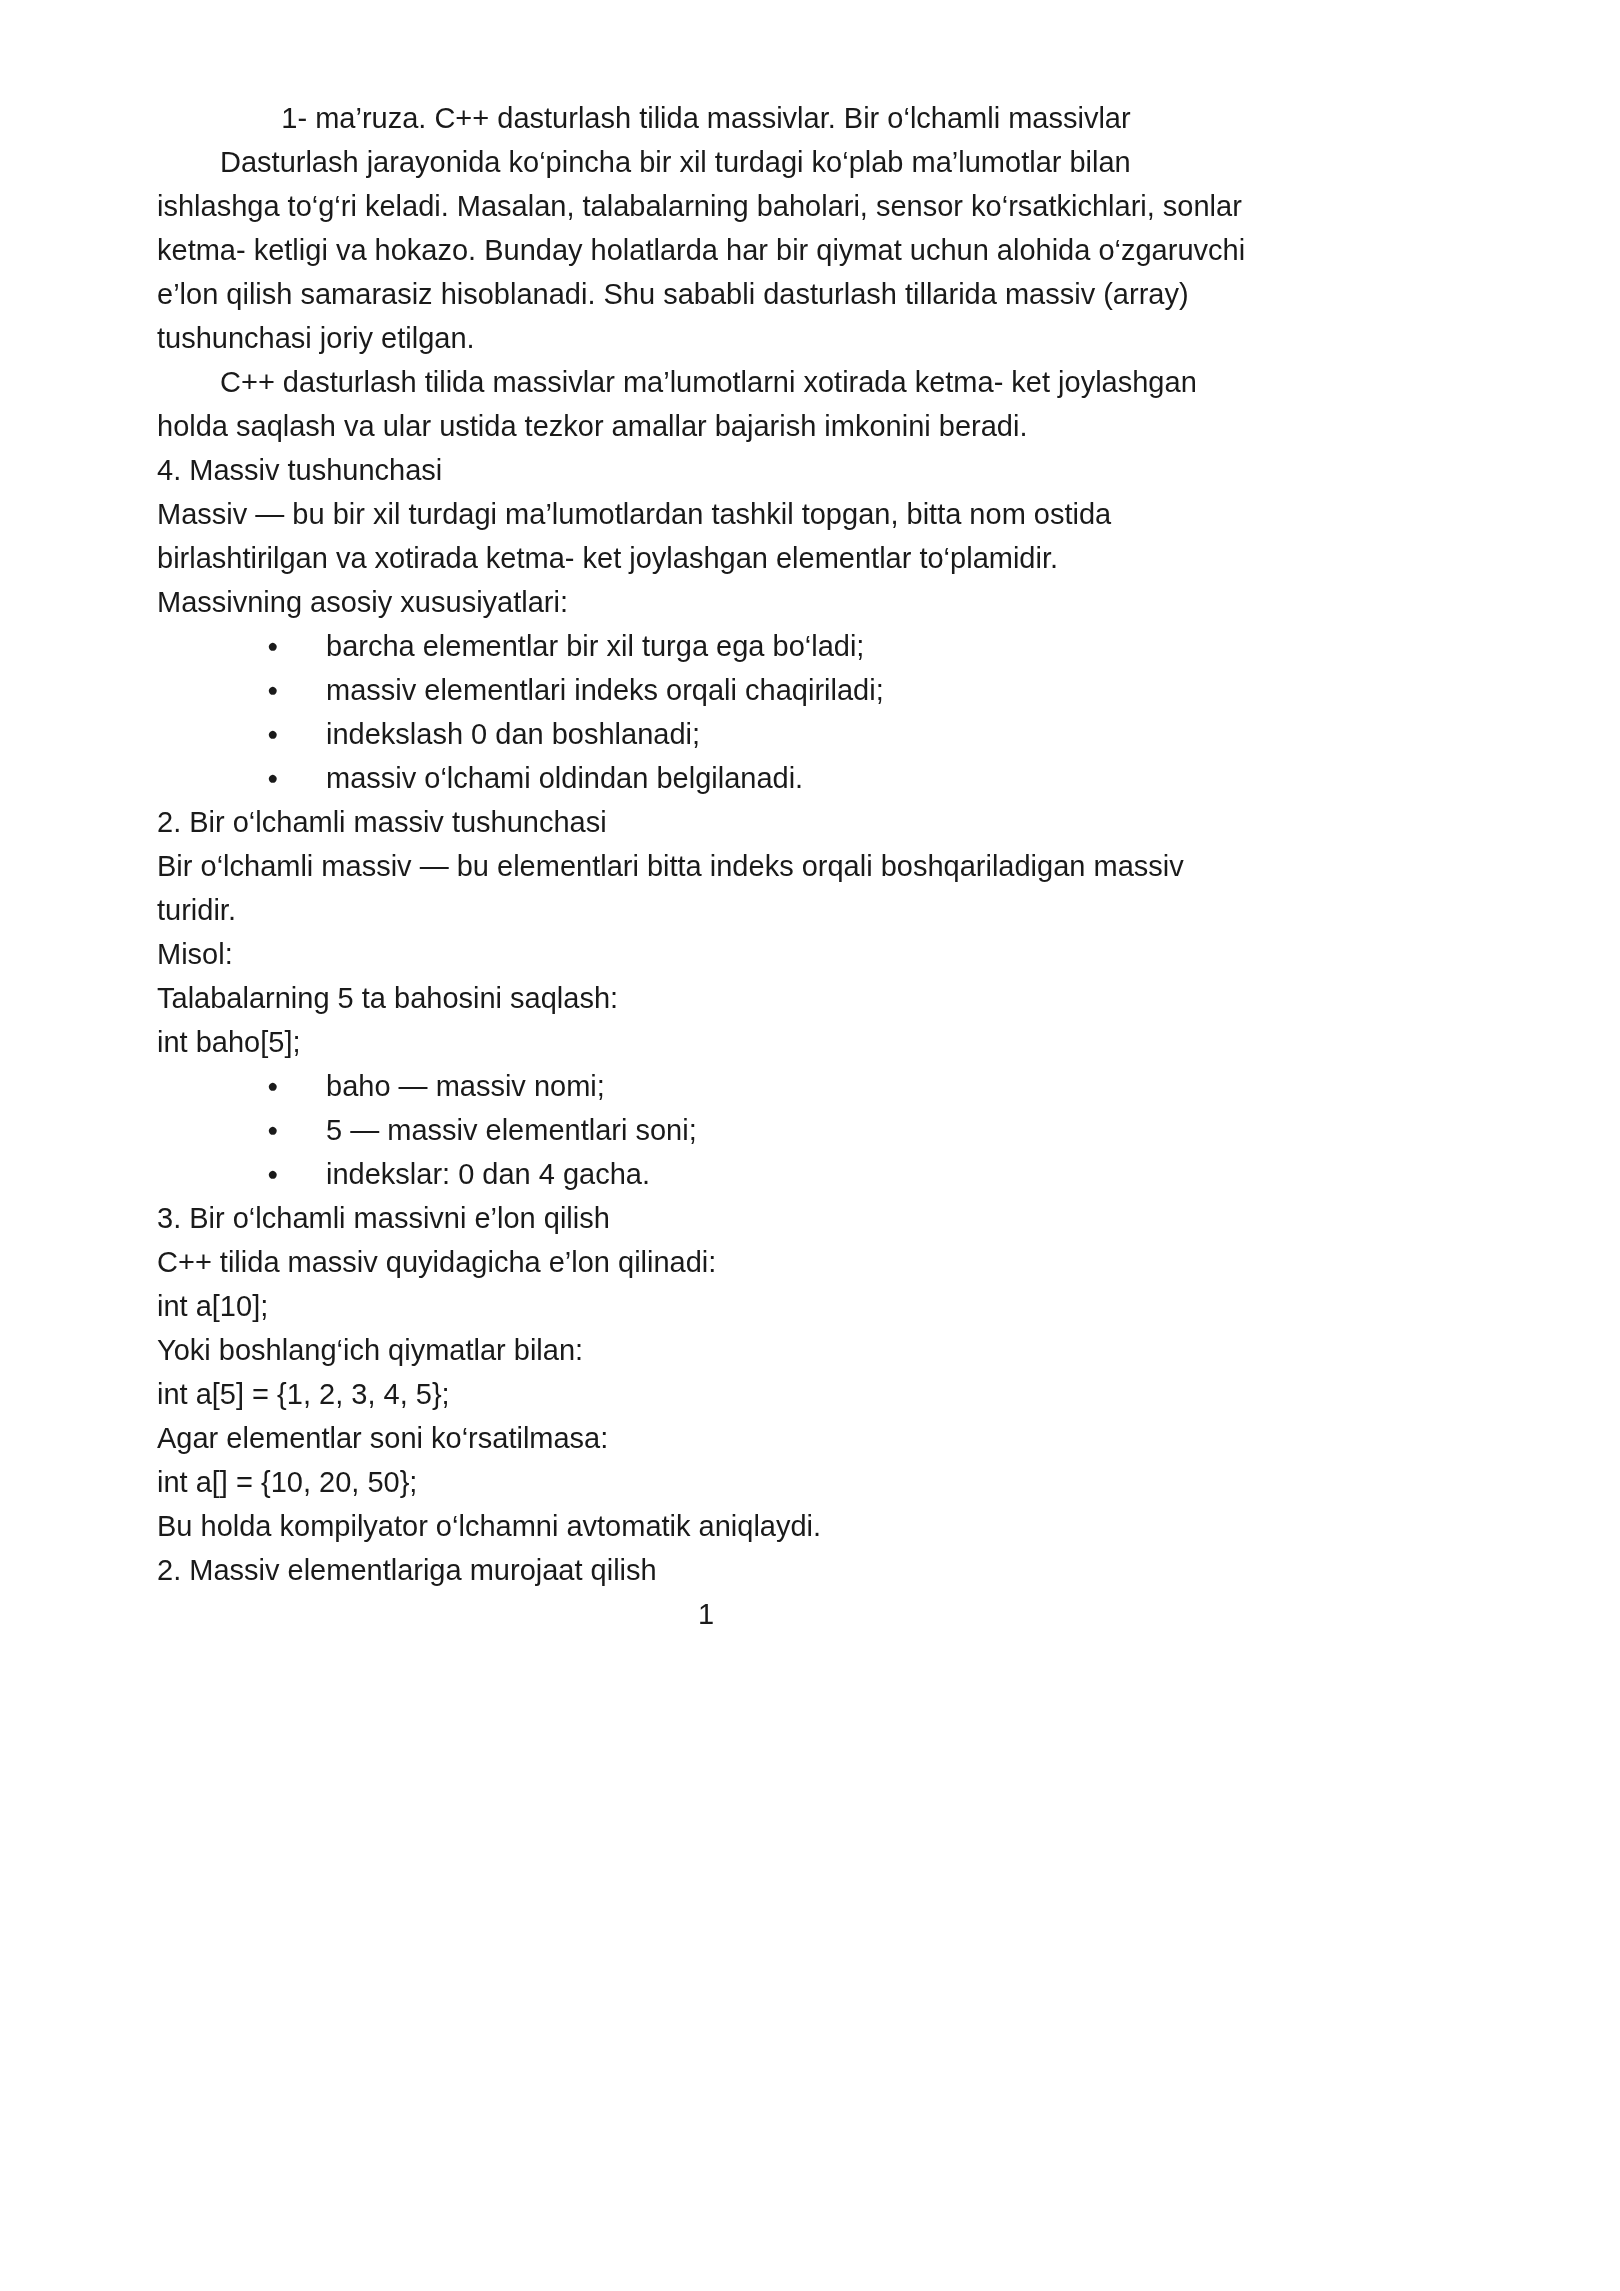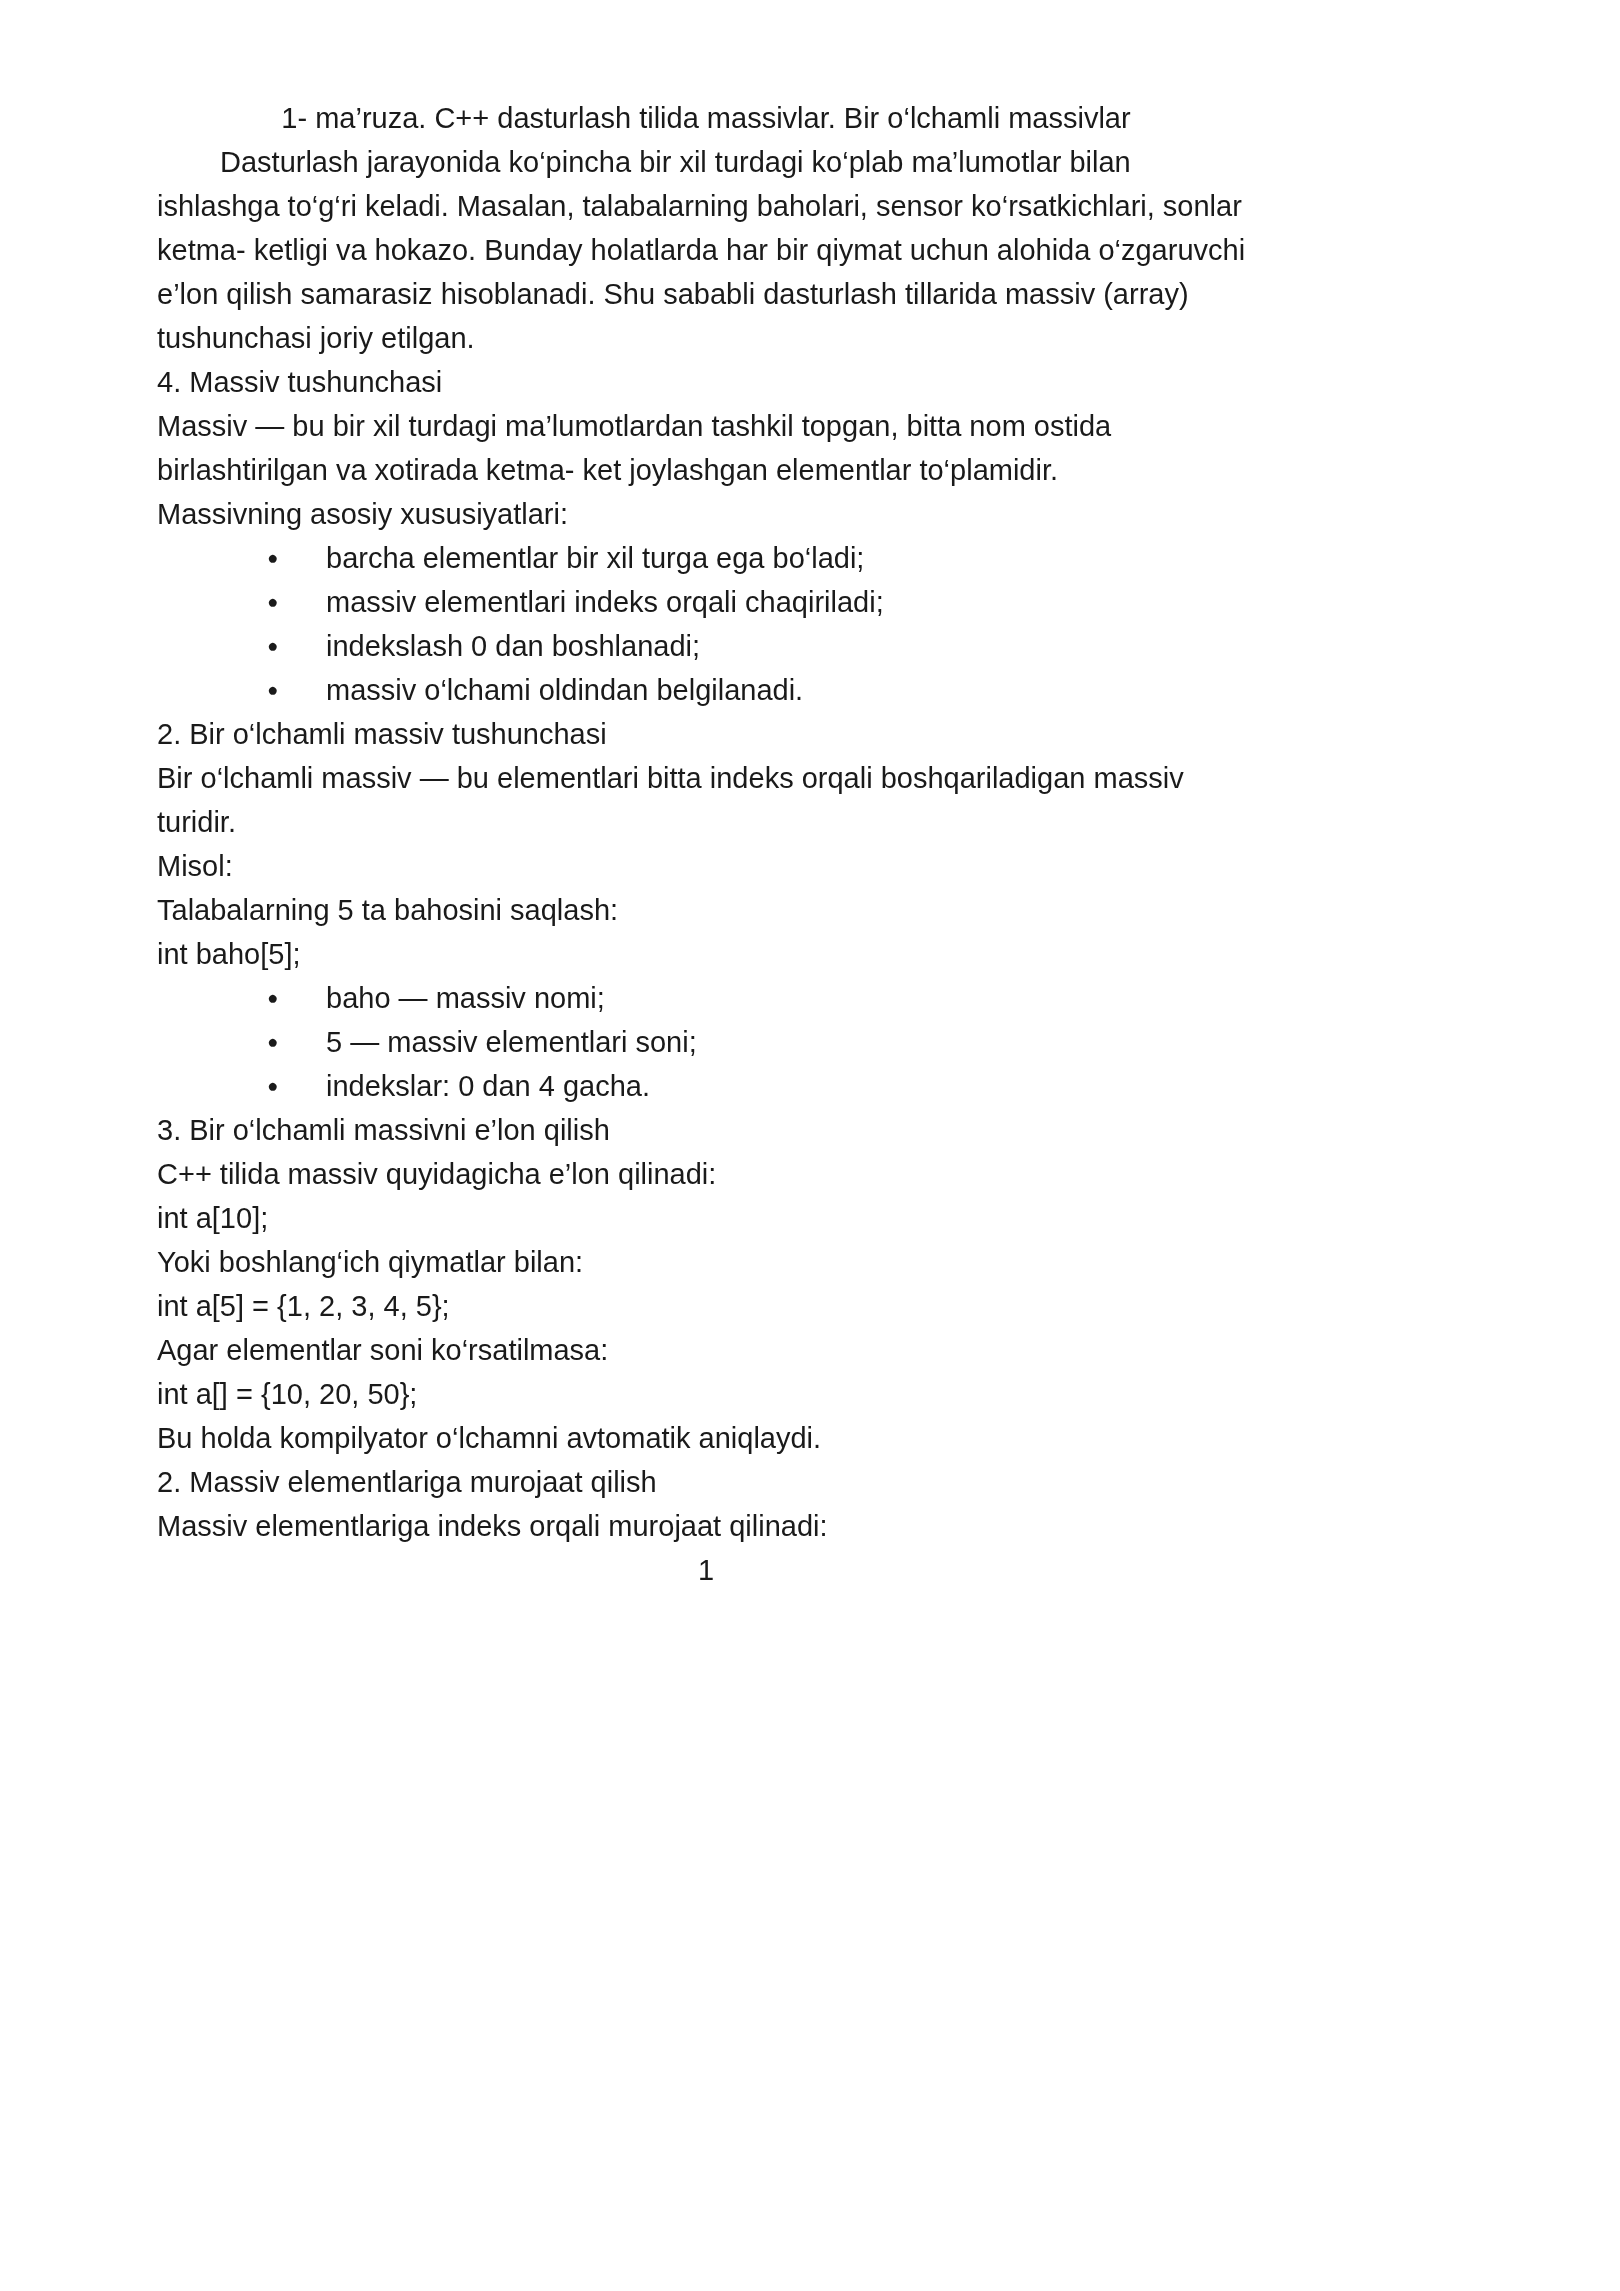--- a/index.html
+++ b/index.html
@@ -53,20 +53,21 @@
 </style>
 </head>
 <body>
 
 <main class="page">
   <section class="content">
 
     <p class="para title">1- ma’ruza. C++ dasturlash tilida massivlar. Bir o‘lchamli massivlar</p>
 
     <p class="para indent">Dasturlash jarayonida ko‘pincha bir xil turdagi ko‘plab ma’lumotlar bilan ishlashga to‘g‘ri keladi. Masalan, talabalarning baholari, sensor ko‘rsatkichlari, sonlar ketma- ketligi va hokazo. Bunday holatlarda har bir qiymat uchun alohida o‘zgaruvchi e’lon qilish samarasiz hisoblanadi. Shu sababli dasturlash tillarida massiv (array) tushunchasi joriy etilgan.</p>
+    <p class="para indent">C++ dasturlash tilida massivlar ma’lumotlarni xotirada ketma- ket joylashgan holda saqlash va ular ustida tezkor amallar bajarish imkonini beradi.</p>
 
     <p class="para">4. Massiv tushunchasi</p>
     <p class="para">Massiv — bu bir xil turdagi ma’lumotlardan tashkil topgan, bitta nom ostida birlashtirilgan va xotirada ketma- ket joylashgan elementlar to‘plamidir.</p>
     <p class="para">Massivning asosiy xususiyatlari:</p>
     <ul class="bullets">
       <li>barcha elementlar bir xil turga ega bo‘ladi;</li>
       <li>massiv elementlari indeks orqali chaqiriladi;</li>
       <li>indekslash 0 dan boshlanadi;</li>
       <li>massiv o‘lchami oldindan belgilanadi.</li>
     </ul>
@@ -85,21 +86,20 @@
     <p class="para">3. Bir o‘lchamli massivni e’lon qilish</p>
     <p class="para">C++ tilida massiv quyidagicha e’lon qilinadi:</p>
     <p class="para">int a[10];</p>
     <p class="para">Yoki boshlang‘ich qiymatlar bilan:</p>
     <p class="para">int a[5] = {1, 2, 3, 4, 5};</p>
     <p class="para">Agar elementlar soni ko‘rsatilmasa:</p>
     <p class="para">int a[] = {10, 20, 50};</p>
     <p class="para">Bu holda kompilyator o‘lchamni avtomatik aniqlaydi.</p>
 
     <p class="para">2. Massiv elementlariga murojaat qilish</p>
-    <p class="para">Massiv elementlariga indeks orqali murojaat qilinadi:</p>
 
   </section>
 
   <footer class="footer">
     <span>1</span>
   </footer>
 </main>
 
 
 </body></html>

